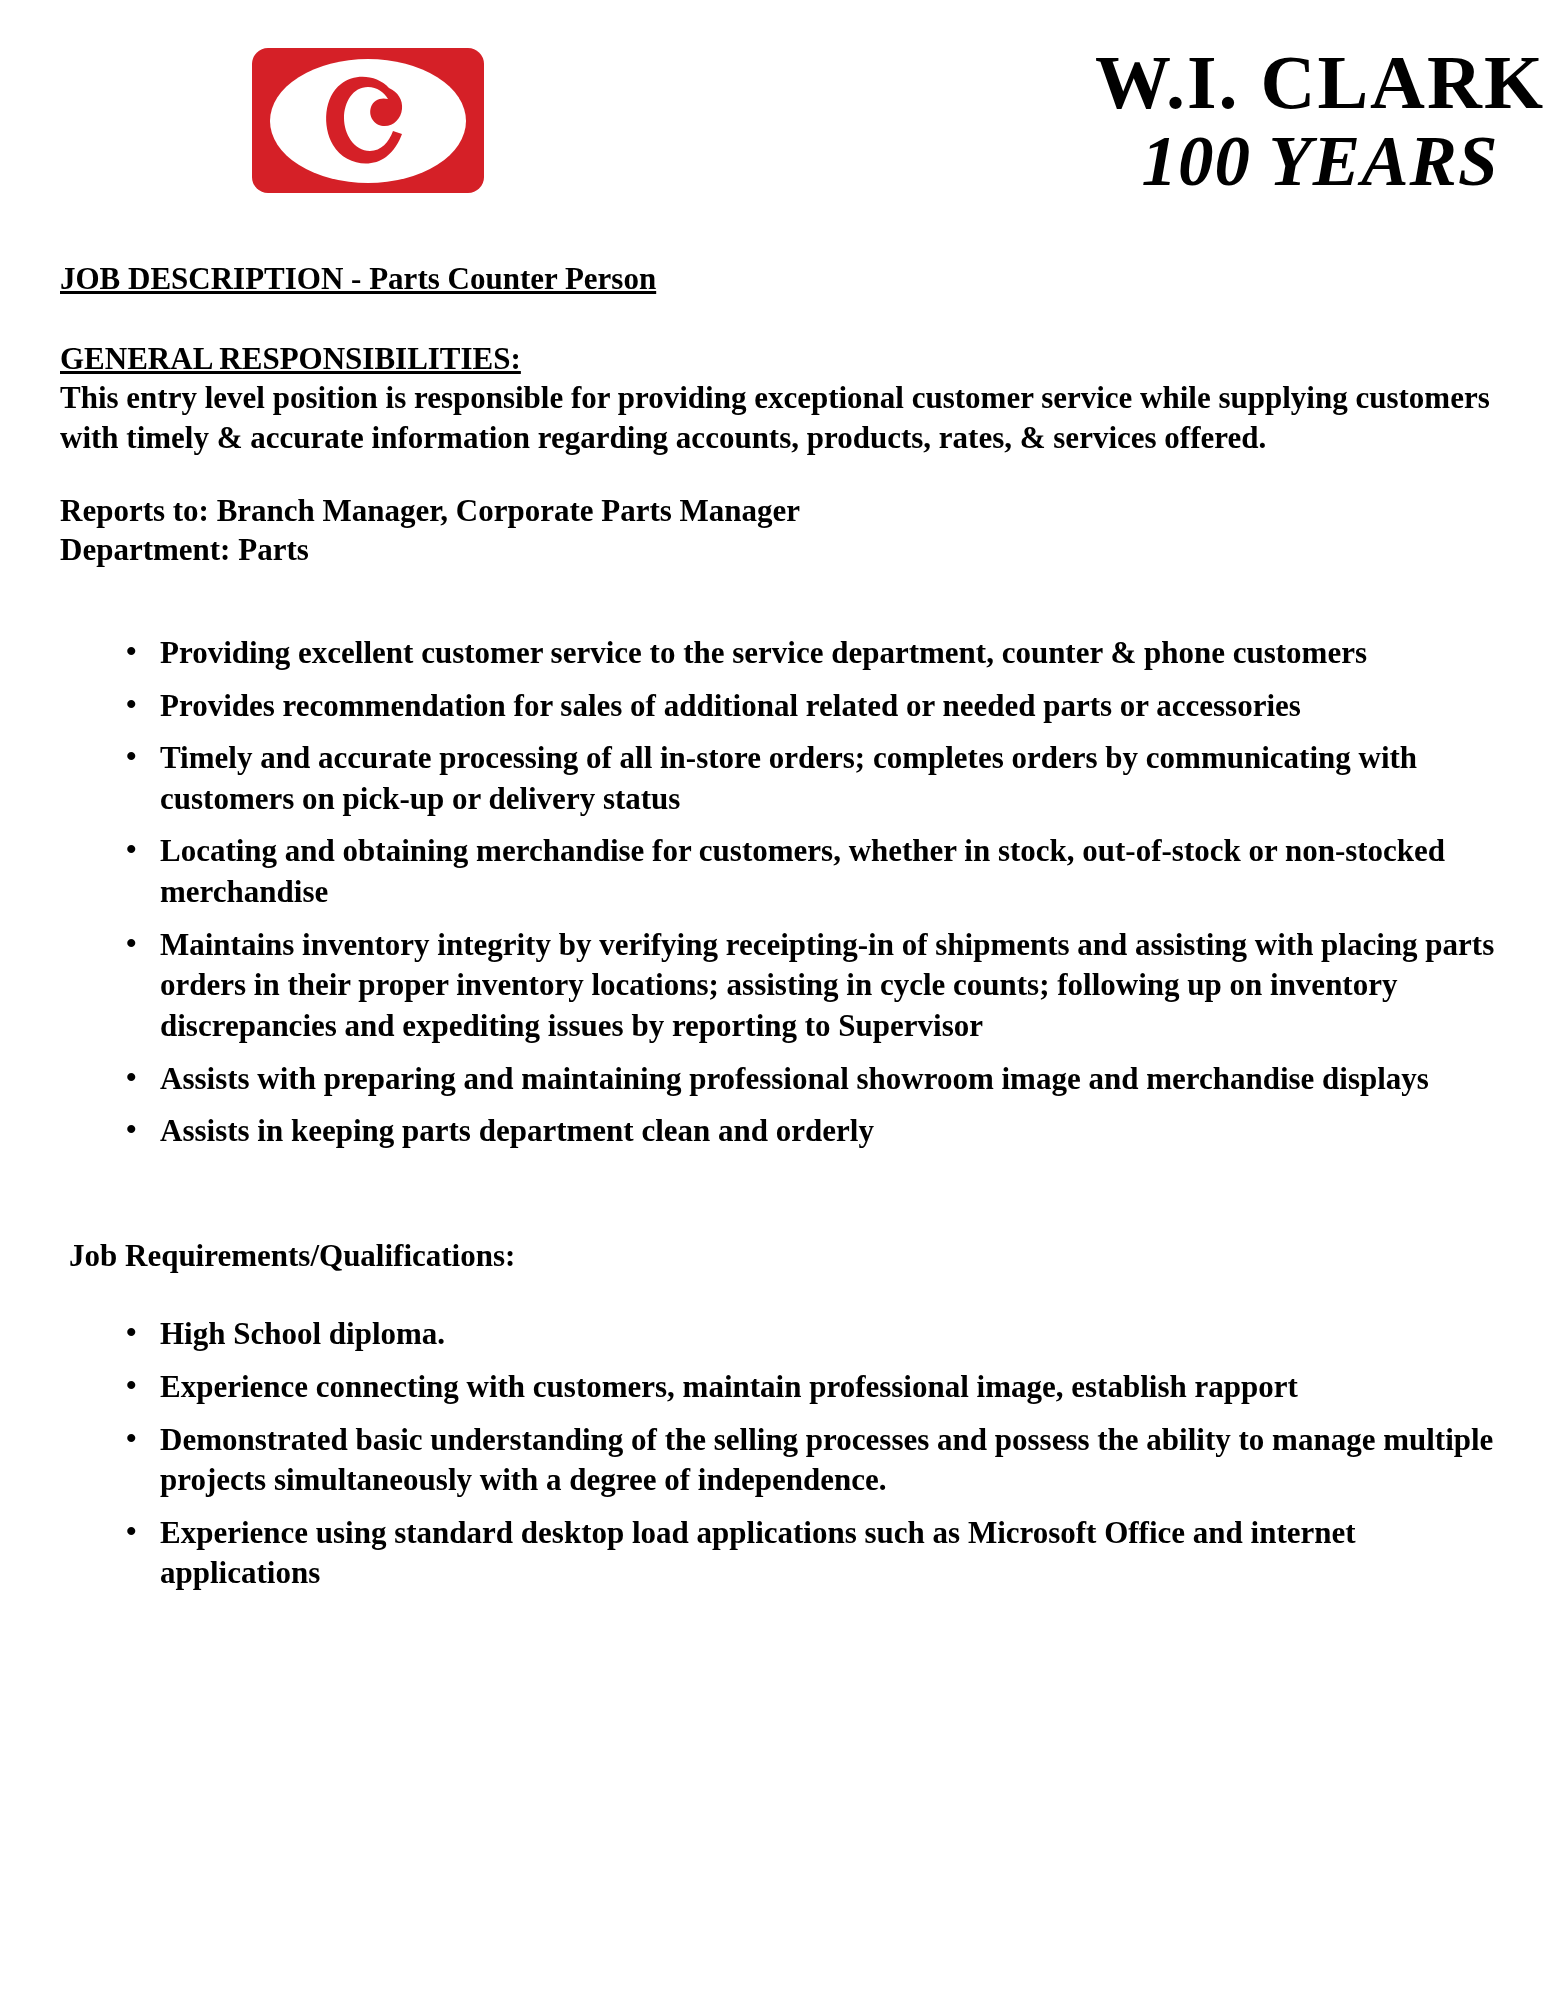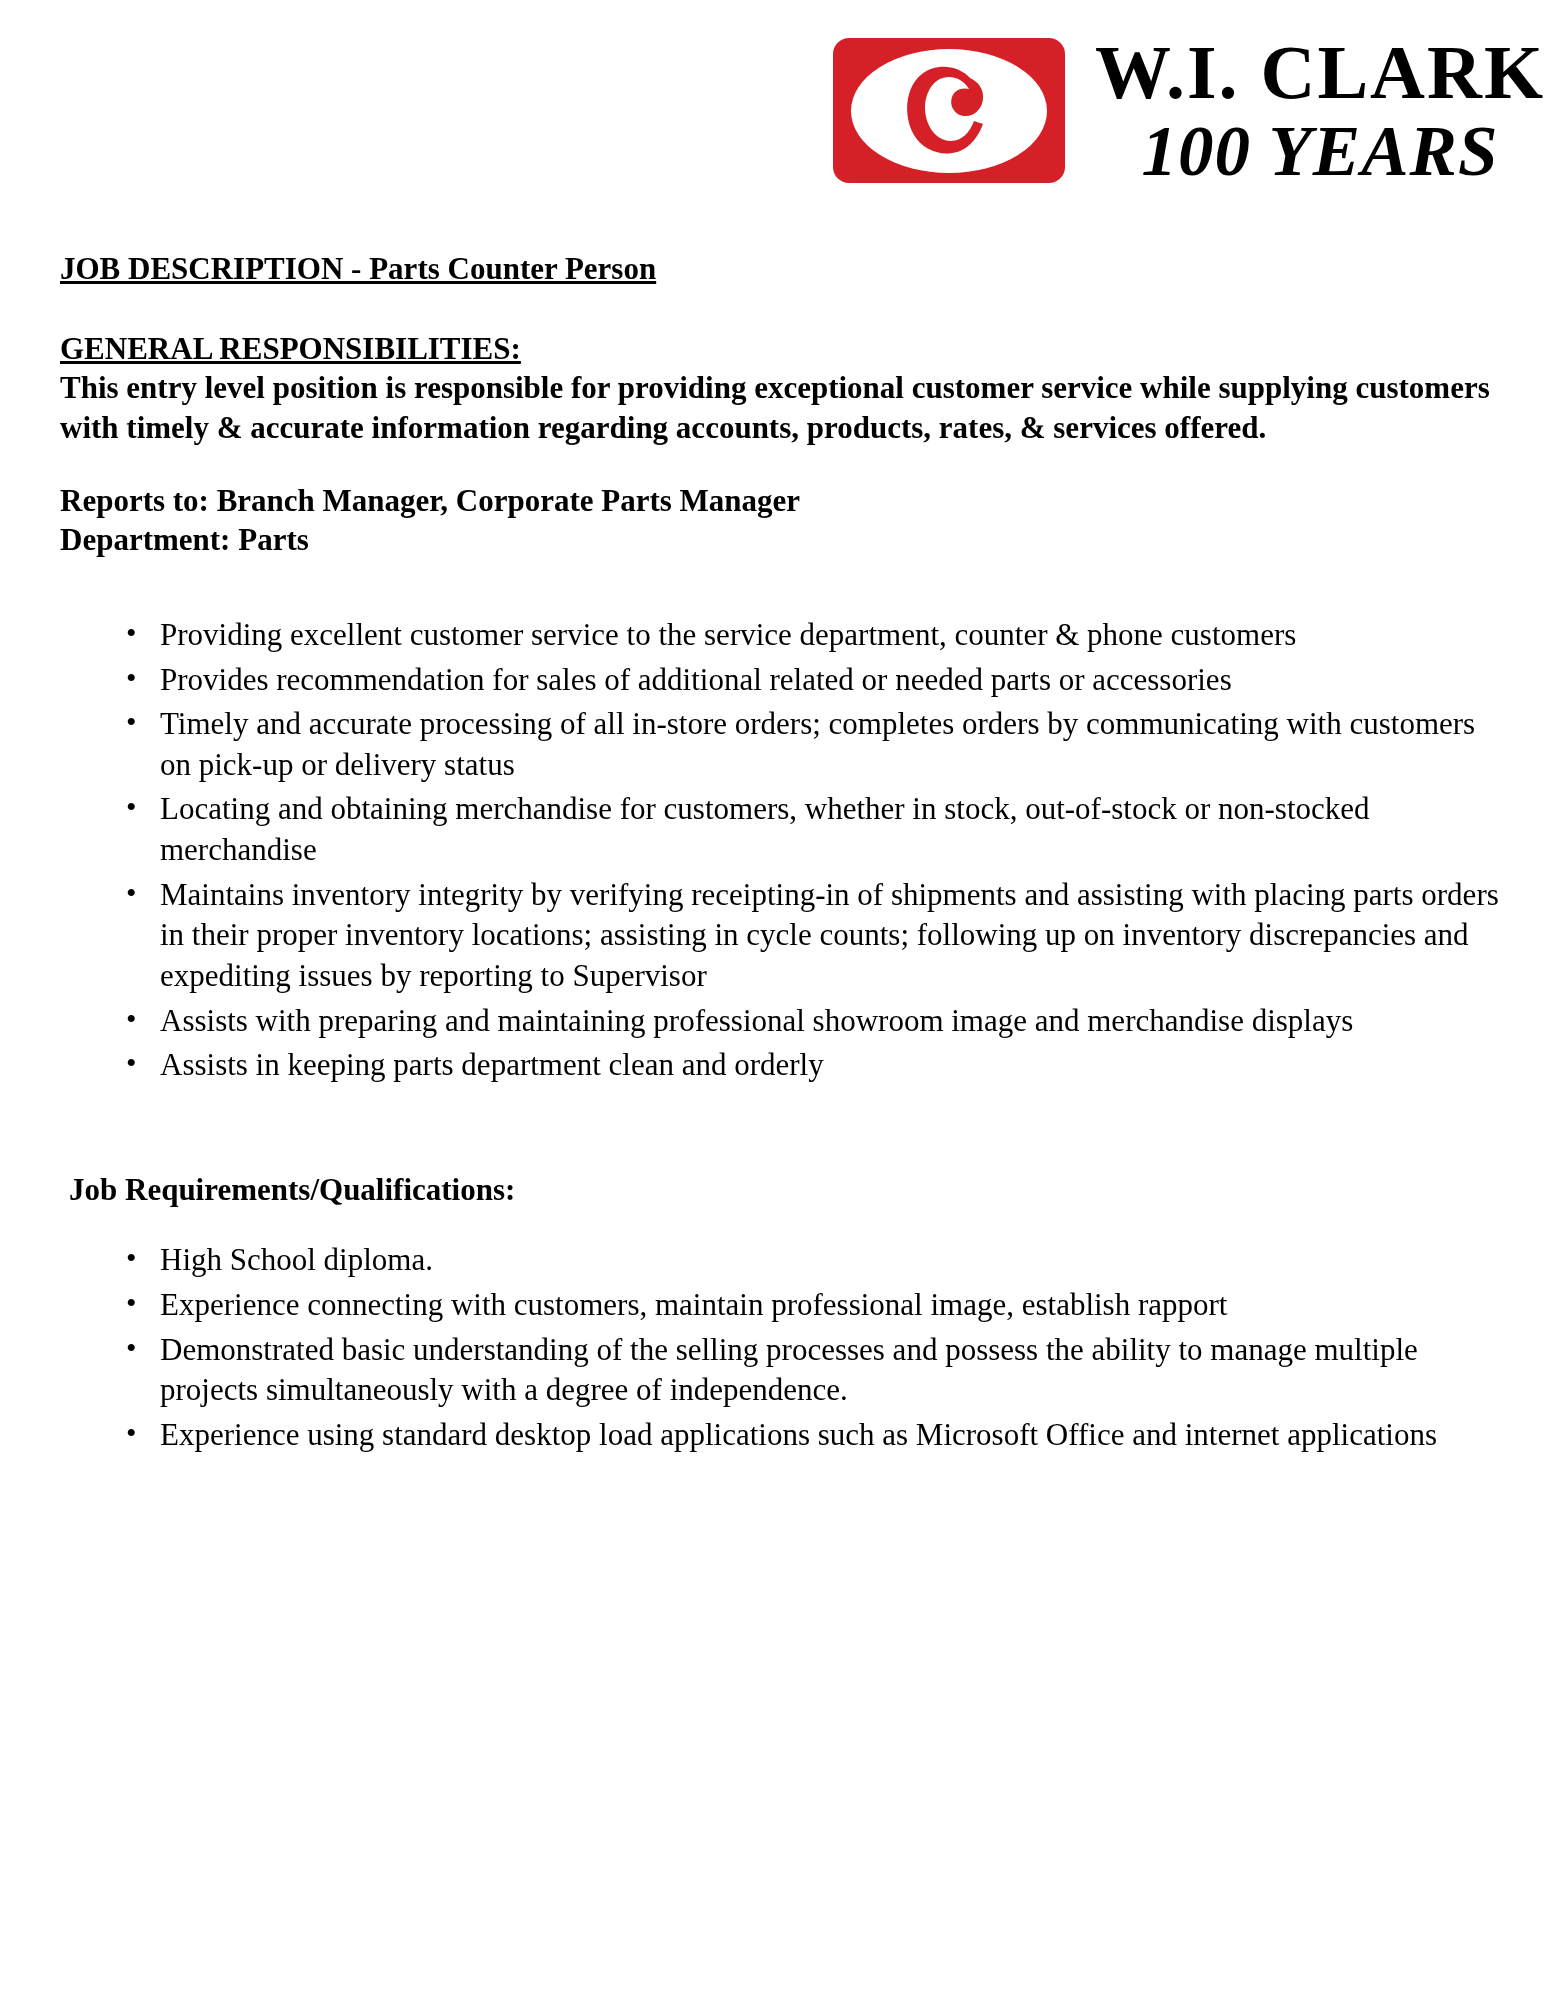--- a/index.html
+++ b/index.html
@@ -20,22 +20,22 @@
     width: 1545px;
     height: 2000px;
     background: #ffffff;
     box-sizing: border-box;
   }
 
   
   .header {
     display: flex;
     align-items: center;
-    justify-content: flex-end;
-    padding-top: 34px;
+    justify-content: space-between;
+    padding-top: 44px;
     padding-left: 252px;
   }
 
   .logo-mark {
     position: relative;
     width: 232px;
     height: 145px;
     background: #d52027;
     border-radius: 16px;
     flex: 0 0 auto;
@@ -126,24 +126,24 @@
   .spacer-sm { height: 18px; }
   .spacer-xl { height: 74px; }
 
   ul.bullets {
     margin: 0;
     padding: 0 0 0 74px;
     list-style: none;
   }
   ul.bullets > li {
     position: relative;
-    font-weight: normal;
+    font-weight: bold;
     font-size: 31px;
     line-height: 1.31;
-    margin: 4px 0 1px 0;
+    margin: 12px 0 1px 0;
     padding-left: 26px;
   }
   ul.bullets > li::before {
     content: "\2022";
     position: absolute;
     left: -8px;
     top: -2px;
     font-size: 30px;
     line-height: 1.31;
   }

